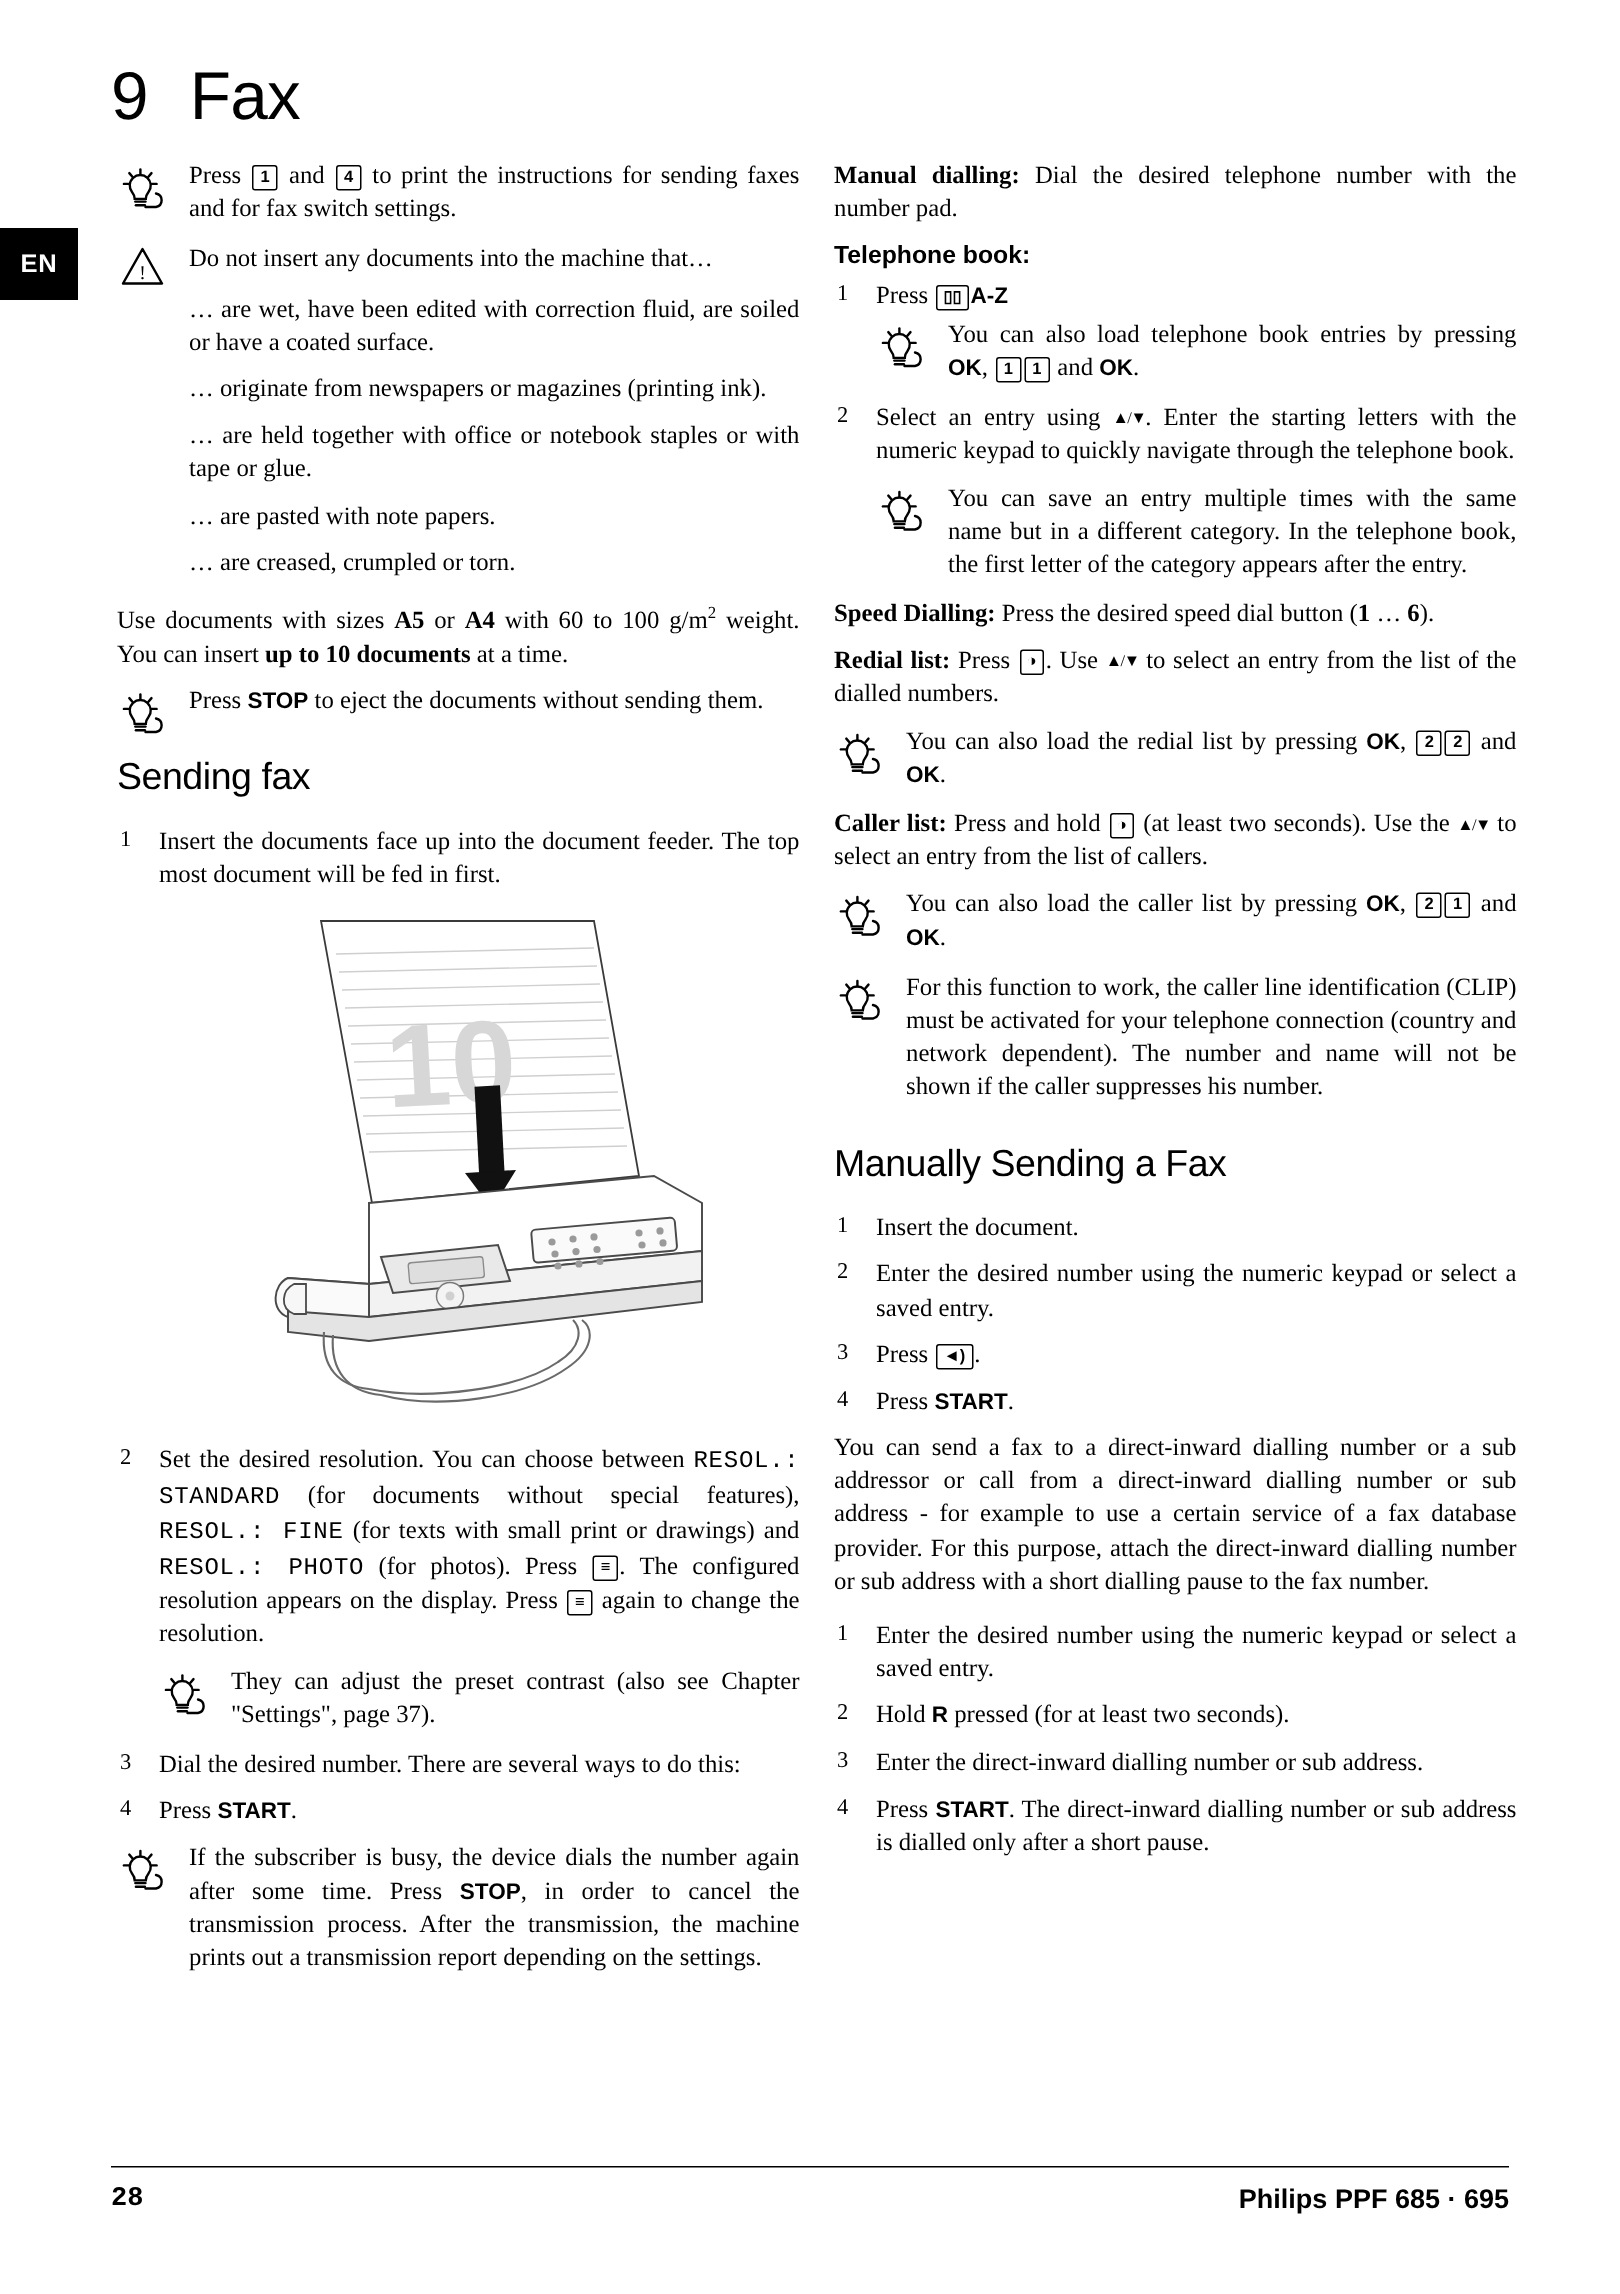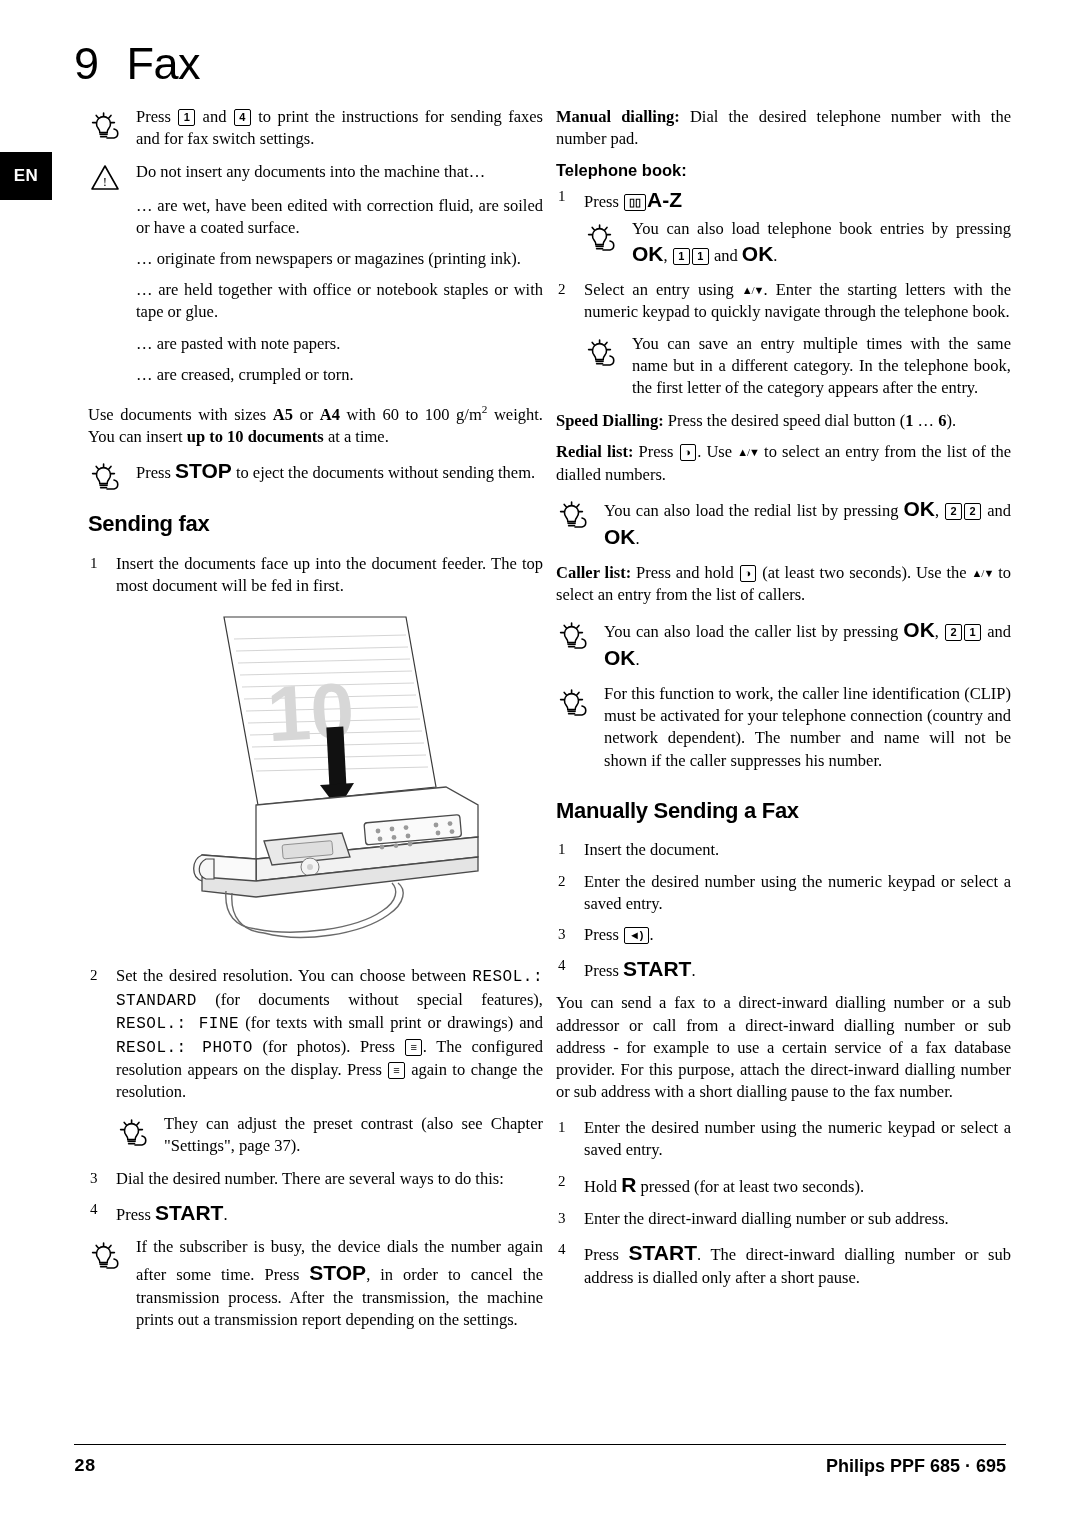--- a/index.html
+++ b/index.html
@@ -31,50 +31,50 @@
     font-weight:normal; font-size:45px; letter-spacing:-0.5px;
   }
   .chapter .num { margin-right:28px; }
 
   
   .col {
     position:absolute; top:106px; width:455px;
     font-size:16.5px; line-height:1.345;
     text-align:justify;
   }
-  .col.left  { left:88px; }
+  .col.left  { left:78px; }
   .col.right { left:556px; }
   .blk { margin-bottom:9px; }
 
   
   .tipblk, .warnblk {
     position:relative; padding-left:48px; margin-bottom:11px;
   }
   .iconbox {
     position:absolute; left:0; top:1px; width:40px; height:34px;
   }
   .indent { padding-left:48px; margin-bottom:9px; }
 
   
   .numitem { position:relative; padding-left:28px; margin-bottom:9px; }
   .numitem > .n { position:absolute; left:2px; top:0; font-size:15px; }
   .numitem.tight { margin-bottom:4px; }
 
   .h2 {
     font-family:"Liberation Sans", sans-serif;
-    font-weight:bold; font-size:22px;
+    font-weight:normal; font-size:25px;
     margin:24px 0 14px 0; letter-spacing:-0.3px;
   }
   .h3 {
     font-family:"Liberation Sans", sans-serif;
     font-weight:bold; font-size:16.5px;
     margin:0 0 4px 0;
   }
   b, .b { font-weight:bold; }
-  .sans-b { font-family:"Liberation Sans", sans-serif; font-weight:bold; font-size:21px; }
+  .sans-b { font-family:"Liberation Sans", sans-serif; font-weight:bold; font-size:15px; }
   .mono {
     font-family:"Liberation Mono", monospace;
     font-size:16px; letter-spacing:0.5px;
   }
   sup { font-size:0.68em; vertical-align:super; }
 
   
   .key {
     display:inline-block;
     border:1px solid #000;

